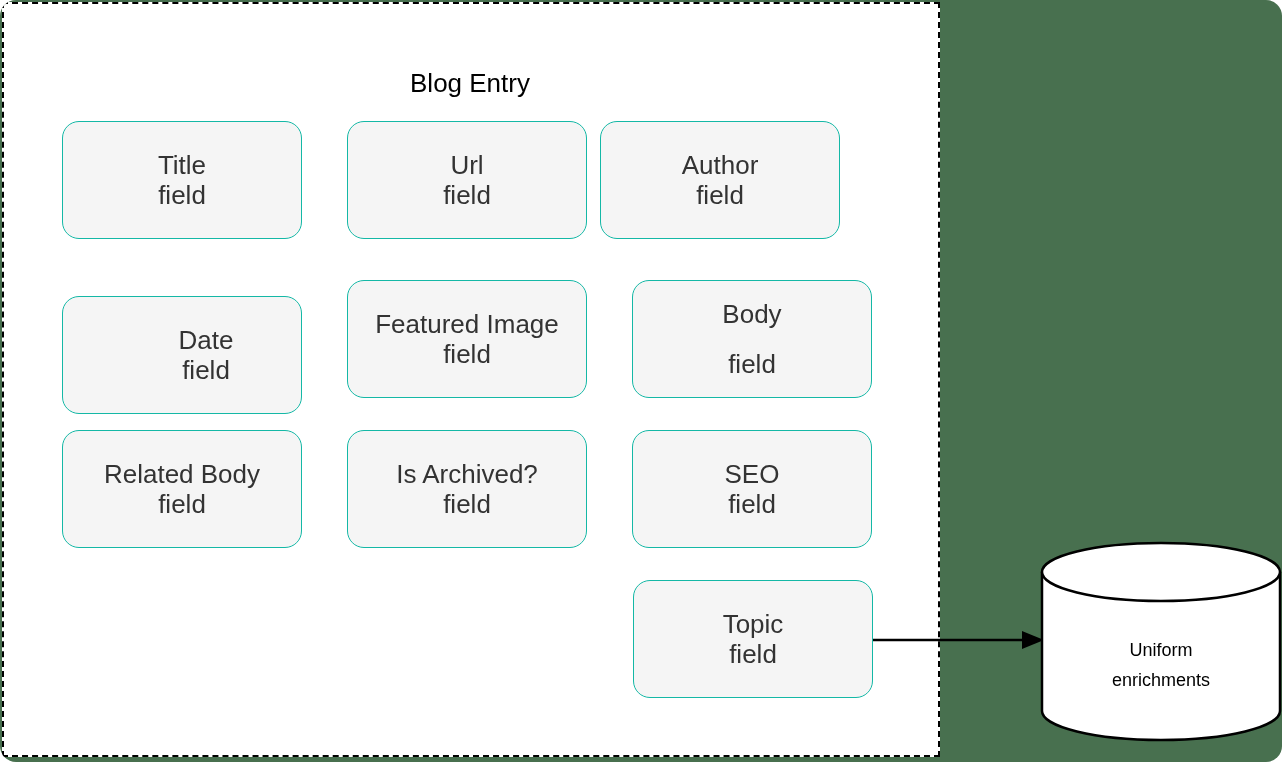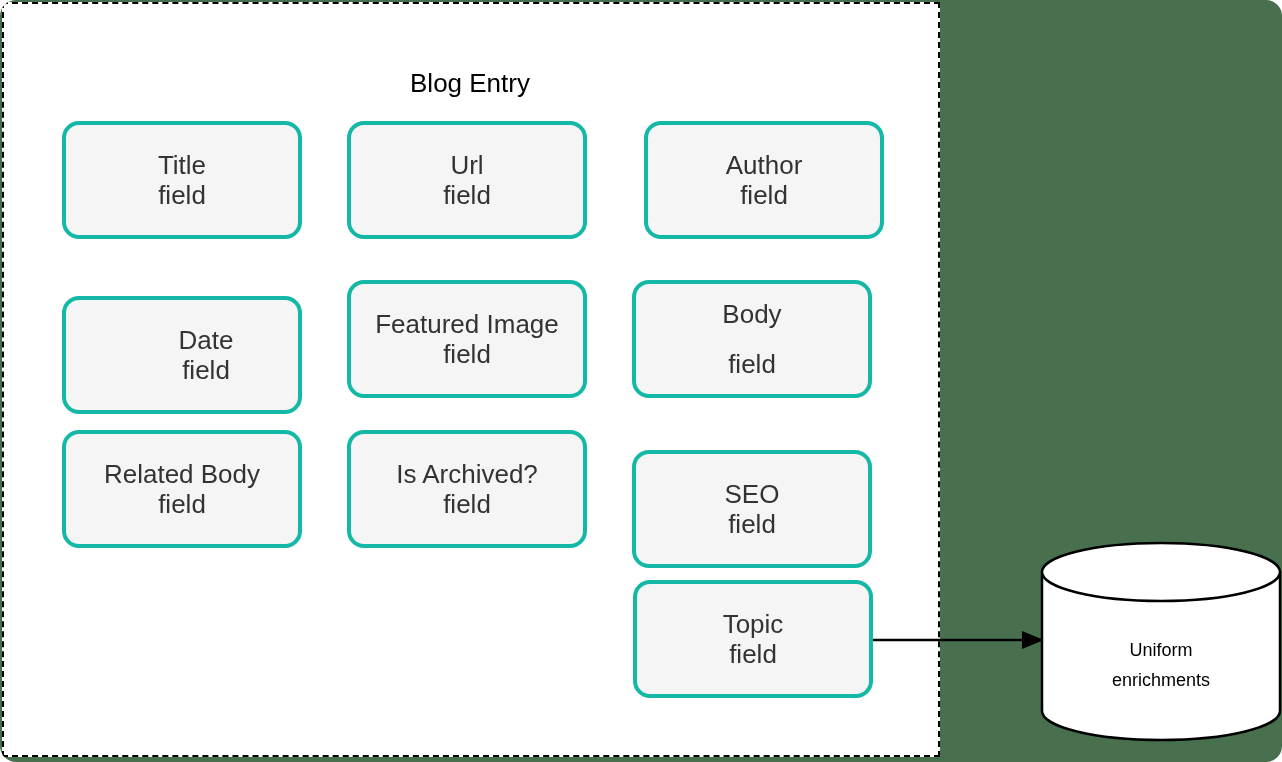--- a/index.html
+++ b/index.html
@@ -36,41 +36,41 @@
     color: #000000;
     white-space: pre;
   }
 
   .fbox {
     position: absolute;
     width: 240px;
     height: 118px;
     box-sizing: border-box;
     background: #F5F5F5;
-    border: 4px solid #14b8a6;
+    border: 1px solid #14b8a6;
     border-radius: 17px;
     display: flex;
     flex-direction: column;
     align-items: center;
     justify-content: center;
     text-align: center;
     color: #333333;
     font-size: 26px;
     line-height: 30px;
   }
 
   .pos-title    { left: 62px;  top: 121px; }
   .pos-url      { left: 347px; top: 121px; }
-  .pos-author   { left: 644px; top: 121px; }
+  .pos-author   { left: 600px; top: 121px; }
   .pos-date     { left: 62px;  top: 296px; padding-left: 48px; }
   .pos-featured { left: 347px; top: 280px; }
   .pos-body     { left: 632px; top: 280px; gap: 20px; }
   .pos-related  { left: 62px;  top: 430px; }
   .pos-archived { left: 347px; top: 430px; }
-  .pos-seo      { left: 632px; top: 450px; }
+  .pos-seo      { left: 632px; top: 430px; }
   .pos-topic    { left: 633px; top: 580px; }
 
   .arrow-svg {
     position: absolute;
     left: 873px;
     top: 626px;
     width: 172px;
     height: 28px;
   }
 

